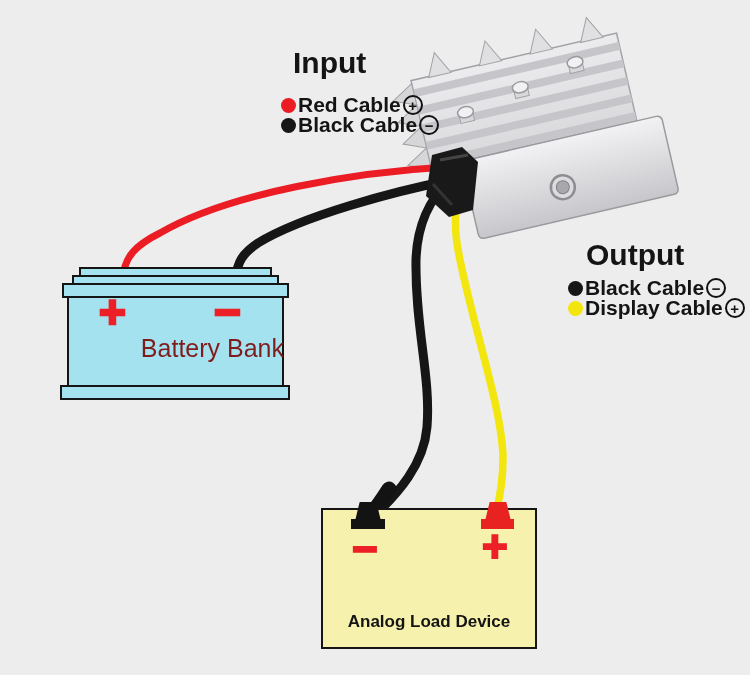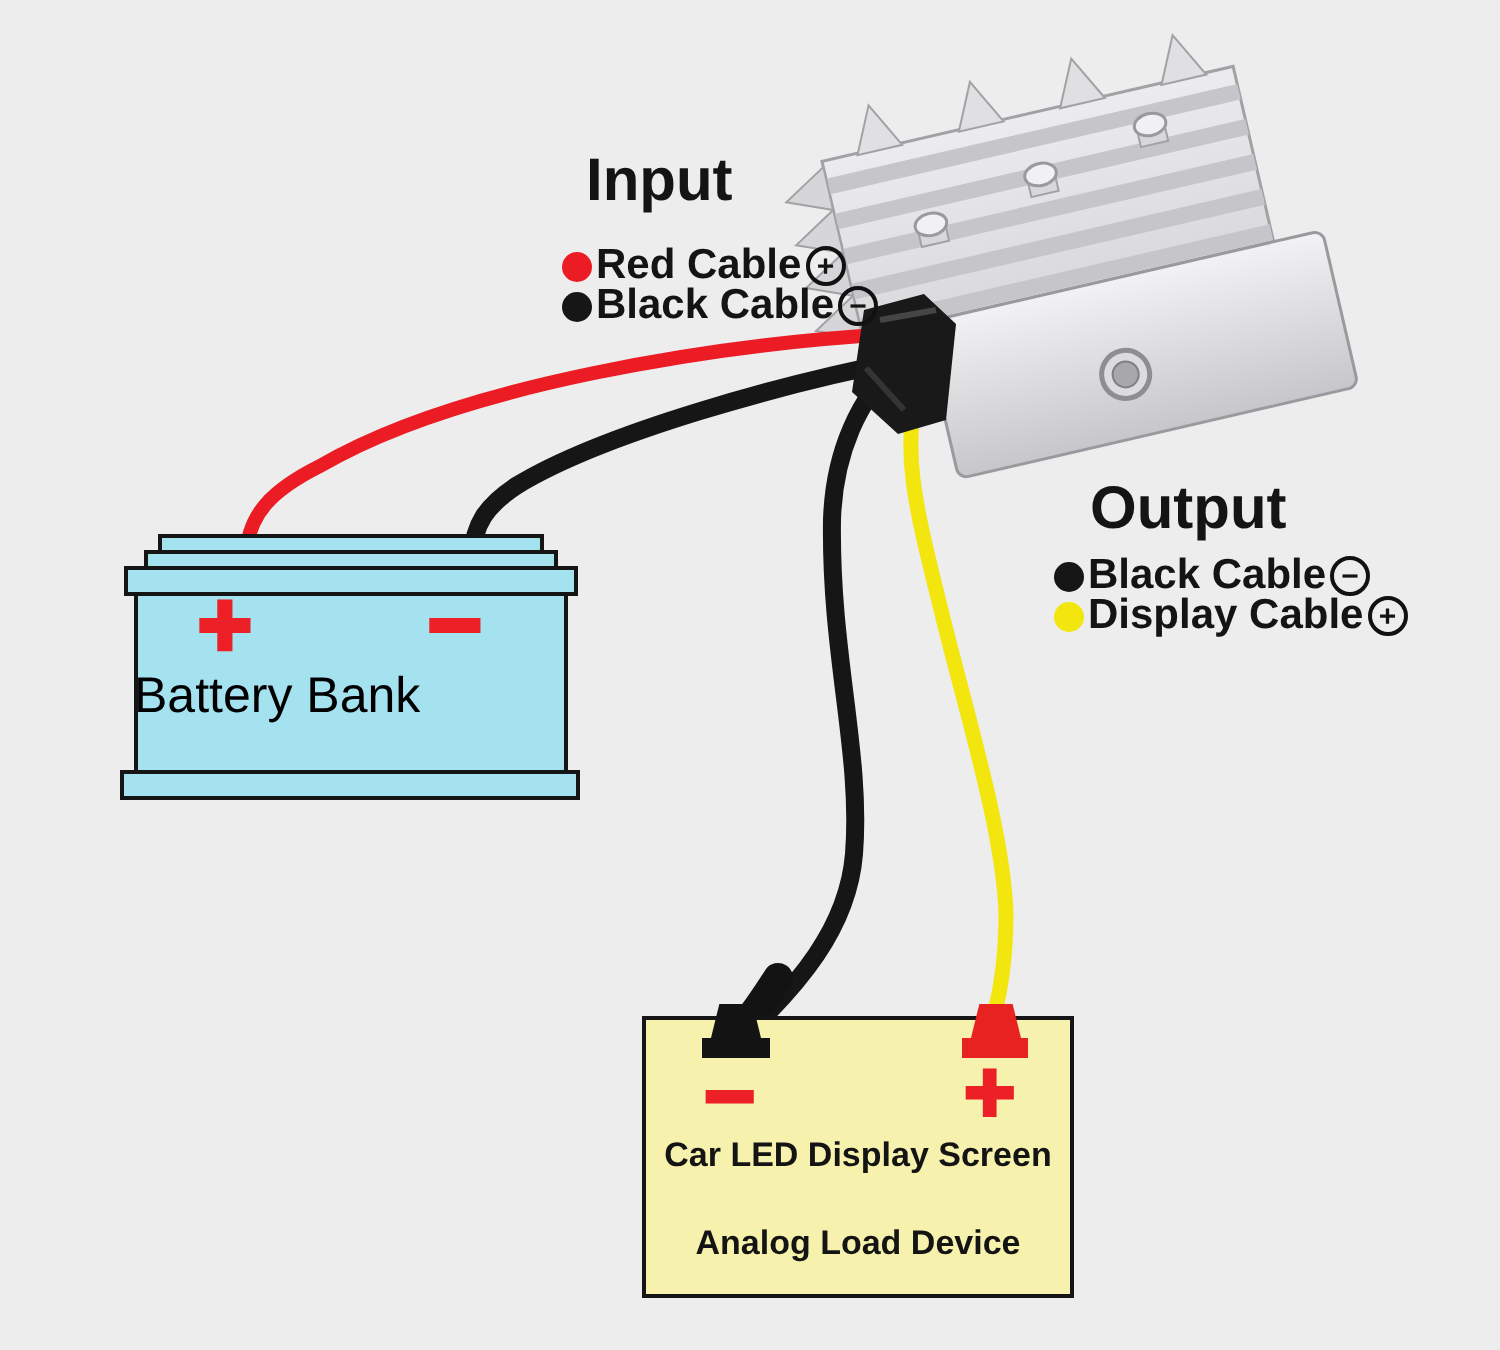--- a/index.html
+++ b/index.html
@@ -20,31 +20,31 @@
   
   .legend{position:absolute;z-index:3;color:#141414;}
   .legend h2{margin:0;font-size:30px;line-height:34px;font-weight:bold;}
   .legend .items{margin-top:15px;}
   .cable-line{display:flex;align-items:center;height:20px;font-size:21px;font-weight:bold;white-space:nowrap;}
   .dot{width:15px;height:15px;border-radius:50%;margin-right:2px;flex:none;}
   .b-red{background:#ec1c24;} .b-blk{background:#161616;} .b-yel{background:#f2e60e;}
   .circ{width:16px;height:16px;border:2.5px solid #111;border-radius:50%;
         display:inline-flex;align-items:center;justify-content:center;
         font-size:15px;font-weight:bold;margin-left:2px;line-height:1;flex:none;}
-  #legend-input{left:281px;top:74px;}
+  #legend-input{left:281px;top:46px;}
   #legend-input h2{padding-left:12px;}
-  #legend-output{left:527px;top:238px;}
+  #legend-output{left:568px;top:238px;}
   #legend-output h2{padding-left:18px;}
   #legend-output .items{margin-top:6px;}
 
   
   .bat{position:absolute;background:#a5e2ef;border:2px solid #151515;box-sizing:border-box;z-index:2;}
   .bsign{position:absolute;z-index:3;color:#ec2026;font-weight:bold;line-height:1;
          -webkit-text-stroke:2.5px #ec2026;}
-  .btxt{position:absolute;z-index:3;color:#000000;font-size:25px;text-align:left;}
+  .btxt{position:absolute;z-index:3;color:#7f1d1d;font-size:25px;text-align:right;}
 
   
   .load-box{position:absolute;left:321px;top:508px;width:216px;height:141px;
             background:#f6f1ac;border:2px solid #151515;box-sizing:border-box;z-index:2;}
   .term-body{position:absolute;z-index:2;height:19px;width:26px;top:502px;
              clip-path:polygon(18% 0,82% 0,100% 100%,0 100%);}
   .term-flange{position:absolute;z-index:2;height:10px;top:519px;}
   .t-blk{background:#131313;} .t-red{background:#e82121;}
   .lsign{position:absolute;z-index:3;color:#ec2026;font-weight:bold;line-height:1;
          -webkit-text-stroke:2px #ec2026;font-size:44px;}
@@ -170,16 +170,15 @@
   <div class="bsign" style="left:214px;top:289px;font-size:46px;">−</div>
   <div class="btxt" style="left:67px;top:334px;width:217px;">Battery Bank</div>
 
   <div class="load-box"></div>
   <div class="term-body t-blk" style="left:355px;"></div>
   <div class="term-flange t-blk" style="left:351px;width:34px;"></div>
   <div class="term-body t-red" style="left:485px;"></div>
   <div class="term-flange t-red" style="left:481px;width:33px;"></div>
   <div class="lsign" style="left:352px;top:527px;">−</div>
   <div class="lsign" style="left:482px;top:525px;">+</div>
-  <div class="ltxt" style="top:568px;">Car LED Display Screen</div>
   <div class="ltxt" style="top:612px;">Analog Load Device</div>
 
 </div>
 
 </body></html>

